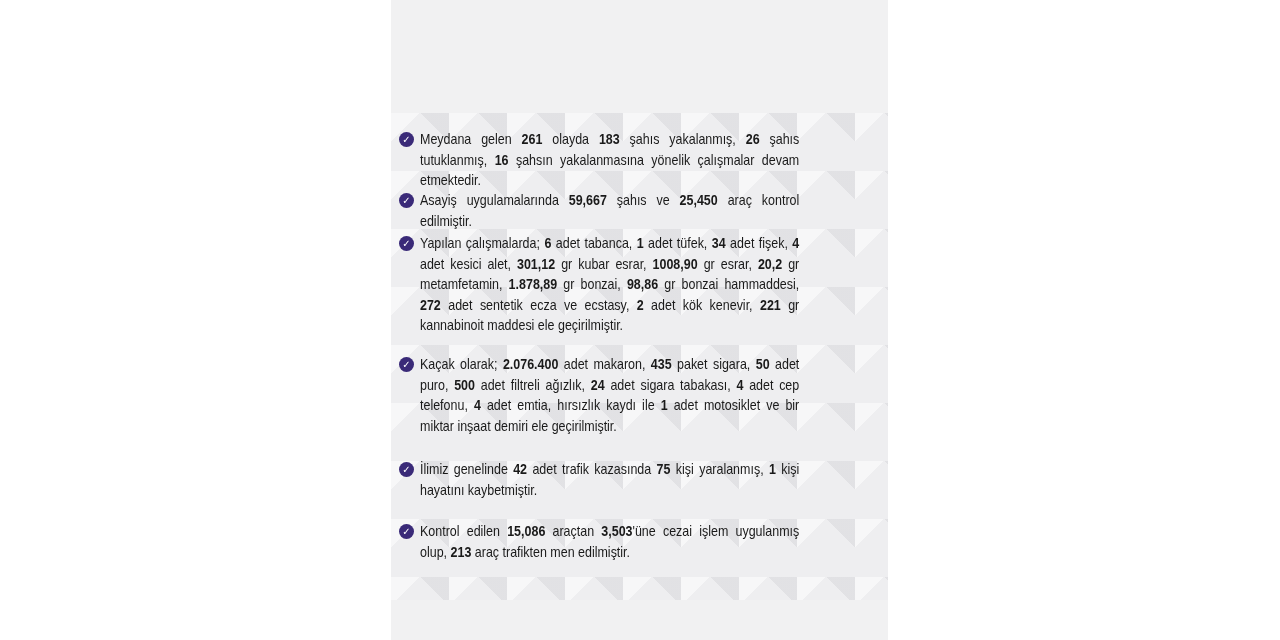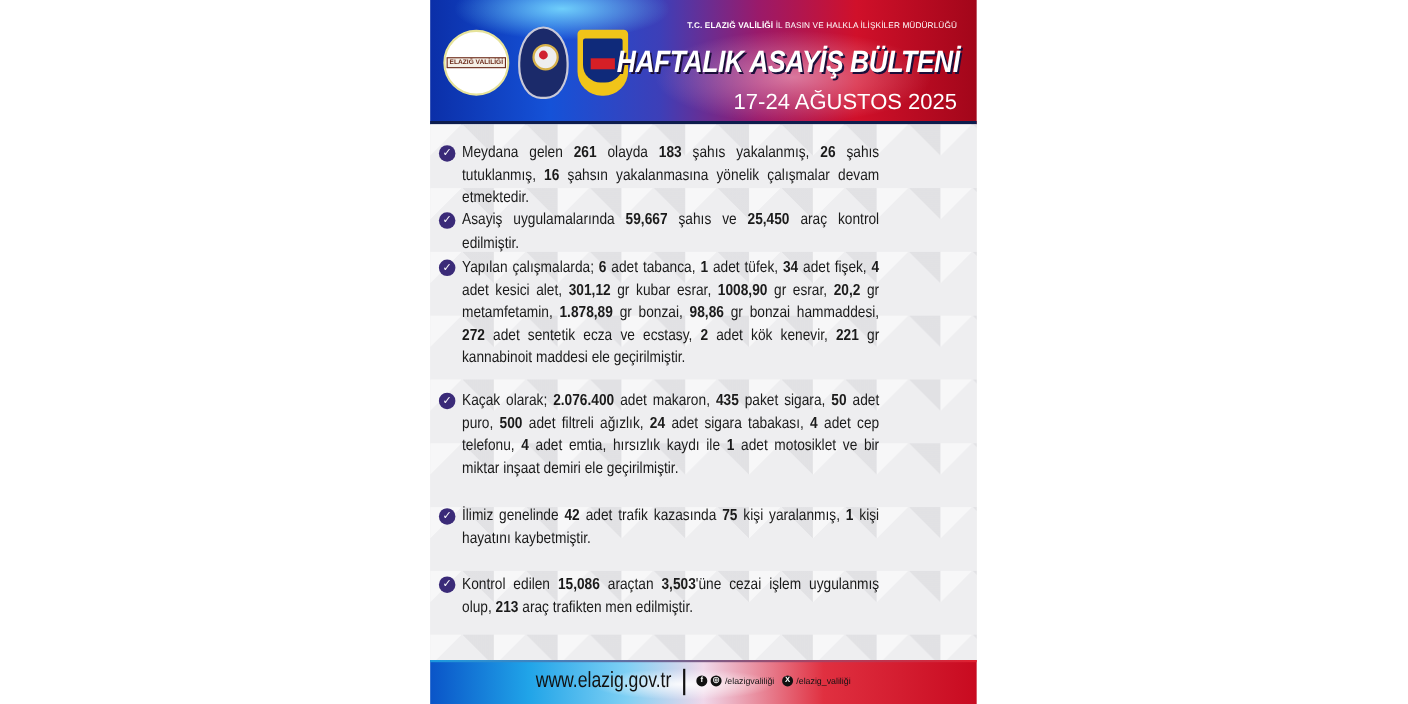--- a/index.html
+++ b/index.html
@@ -42,32 +42,20 @@
   .footer::before{content:"";position:absolute;left:0;right:0;top:0;height:2px;background:linear-gradient(90deg,#1a9ae0,#e02030);}
   .f-url{position:absolute;left:96px;top:8px;font-size:20px;color:#111;transform:scaleX(0.8);transform-origin:left;}
   .f-sep{position:absolute;left:230px;top:8px;width:2px;height:24px;background:#111;}
   .f-social{position:absolute;left:242px;top:14px;display:flex;align-items:center;gap:3px;font-size:8px;color:#111;}
   .ico{width:10px;height:10px;border-radius:50%;background:#111;color:#fff;font-size:7px;line-height:10px;text-align:center;font-weight:bold;}
 </style>
 </head>
 <body>
 
 <div class="poster">
-  <div class="header">
-    <div class="logos">
-      <div class="logo-valilik">
-          <span>ELAZIĞ VALİLİĞİ</span>
-        </div>
-      <div class="logo-polis"></div>
-      <div class="logo-jandarma"></div>
-    </div>
-    <div class="h-sub"><b>T.C. ELAZIĞ VALİLİĞİ</b><span> İL BASIN VE HALKLA İLİŞKİLER MÜDÜRLÜĞÜ</span></div>
-    <div class="h-title">HAFTALIK ASAYİŞ BÜLTENİ</div>
-    <div class="h-date">17-24 AĞUSTOS 2025</div>
-  </div>
 
   <div class="content">
     <div class="item" style="top:16px">
         <span class="check">✓</span>
         <div class="txt">Meydana gelen <b>261</b> olayda <b>183</b> şahıs yakalanmış, <b>26</b> şahıs tutuklanmış, <b>16</b> şahsın yakalanmasına yönelik çalışmalar devam etmektedir.</div>
       </div>
     <div class="item" style="top:77px">
         <span class="check">✓</span>
         <div class="txt">Asayiş uygulamalarında <b>59,667</b> şahıs ve <b>25,450</b> araç kontrol edilmiştir.</div>
       </div>
@@ -82,24 +70,13 @@
     <div class="item" style="top:346px">
         <span class="check">✓</span>
         <div class="txt">İlimiz genelinde <b>42</b> adet trafik kazasında <b>75</b> kişi yaralanmış, <b>1</b> kişi hayatını kaybetmiştir.</div>
       </div>
     <div class="item" style="top:408px">
         <span class="check">✓</span>
         <div class="txt">Kontrol edilen <b>15,086</b> araçtan <b>3,503</b>'üne cezai işlem uygulanmış olup, <b>213</b> araç trafikten men edilmiştir.</div>
       </div>
   </div>
 
-  <div class="footer">
-    <div class="f-url">www.elazig.gov.tr</div>
-    <div class="f-sep"></div>
-    <div class="f-social">
-      <span class="ico">f</span>
-      <span class="ico">◎</span>
-      <span>/elazigvaliliği</span>
-      <span class="ico" style="margin-left:4px">X</span>
-      <span>/elazig_valiliği</span>
-    </div>
-  </div>
 </div>
 
 </body></html>

